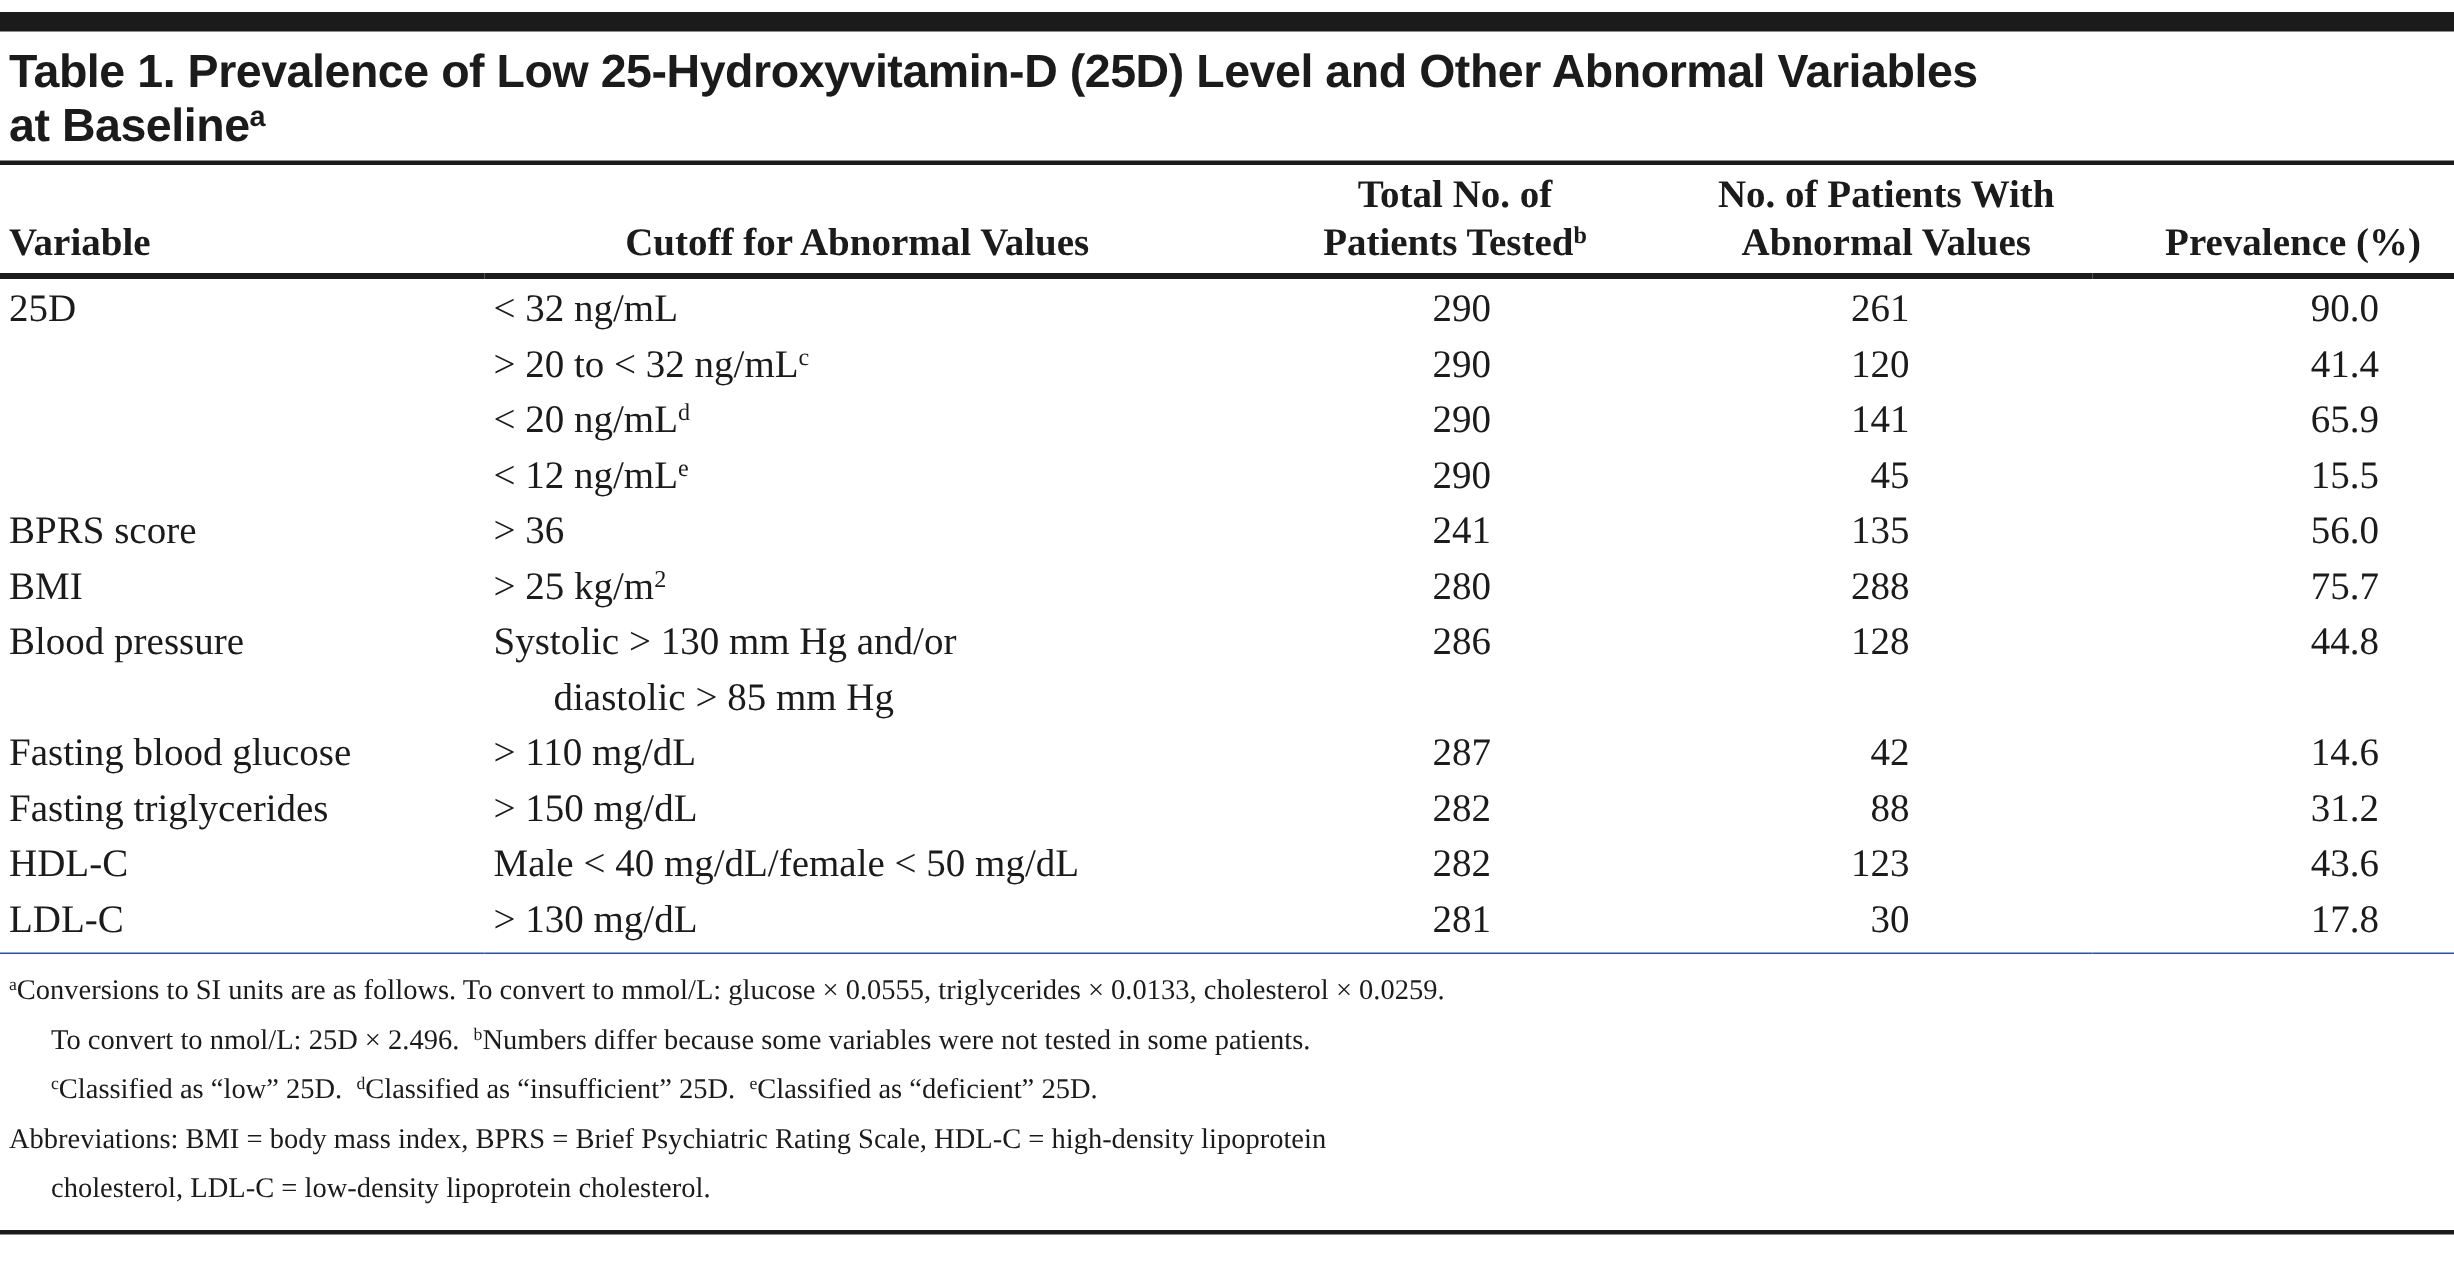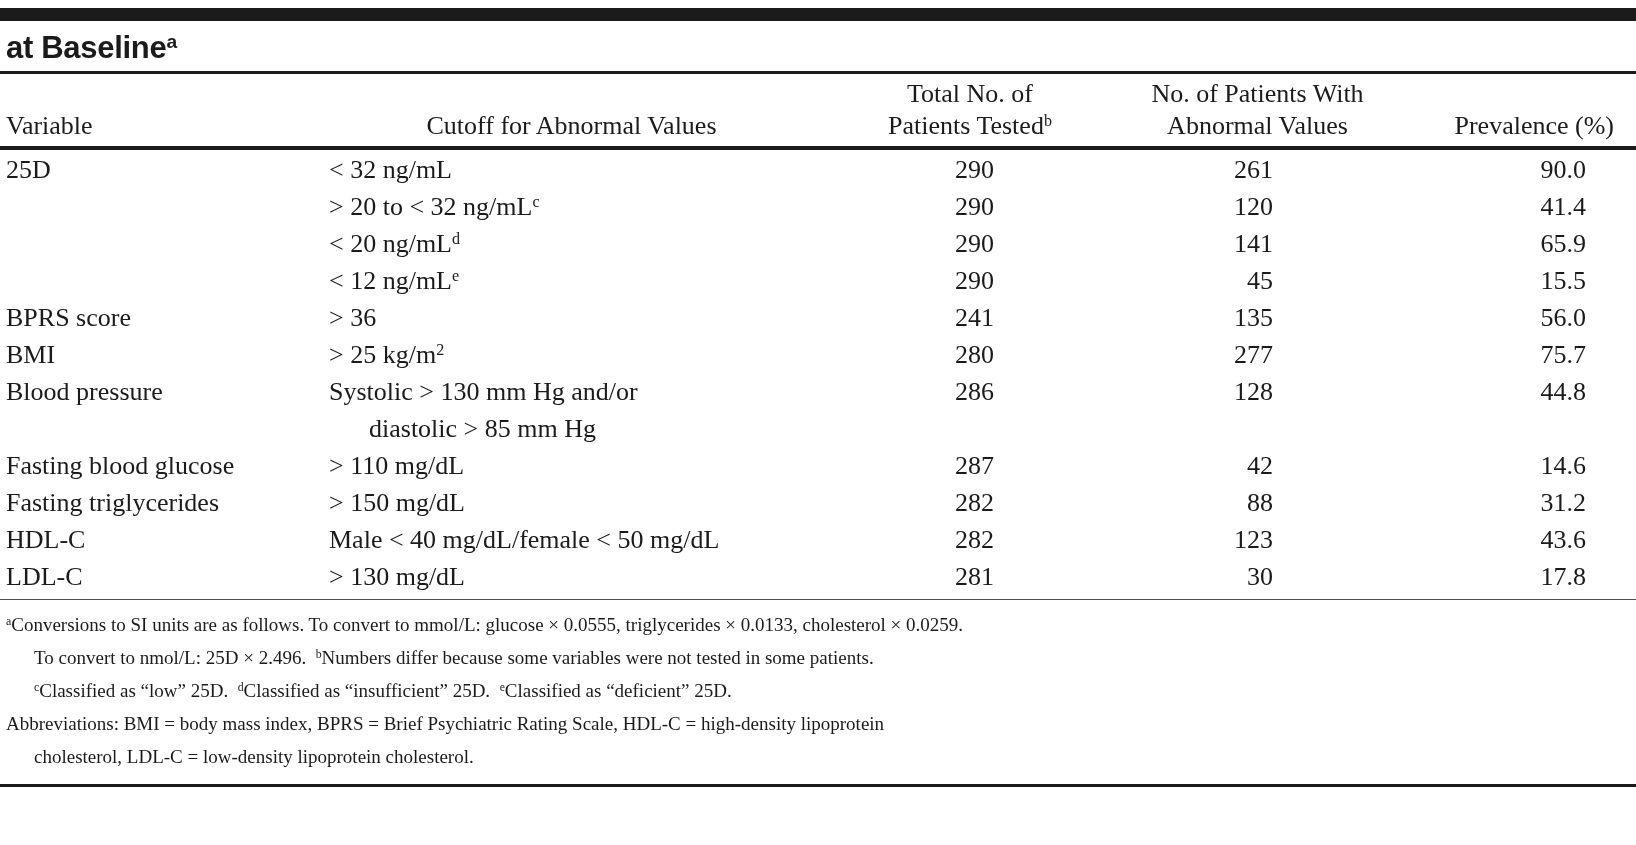--- a/index.html
+++ b/index.html
@@ -34,21 +34,21 @@
     position: relative;
     top: -0.5em;
   }
   table.data {
     width: 1636px;
     border-collapse: collapse;
     table-layout: fixed;
     font-size: 26px;
   }
   thead th {
-    font-weight: normal;
+    font-weight: bold;
     vertical-align: bottom;
     line-height: 32px;
     padding: 4px 0 4px 0;
   }
   thead tr { border-bottom: 4px solid #1b1b1b; }
   th.h1 { text-align: left; padding-left: 6px; }
   th.h2 { text-align: center; }
   th.h3, th.h4 { text-align: center; }
   th.h5 { text-align: right; padding-right: 22px; }
   tbody td {
@@ -77,20 +77,21 @@
     border-top: 3px solid #1b1b1b;
   }
 </style>
 </head>
 <body>
 
 <div class="sheet">
   <div class="topbar"></div>
 
   <div class="title rich">
+      <div><span>Table 1. Prevalence of Low 25-Hydroxyvitamin-D (25D) Level and Other Abnormal Variables</span></div>
       <div><span>at Baseline</span><sup>a</sup></div>
     </div>
 
   <table class="data">
     <colgroup>
       <col style="width:323px">
         <col style="width:497px">
         <col style="width:300px">
         <col style="width:275px">
         <col style="width:241px">
@@ -155,21 +156,21 @@
         <td class="c3">241</td>
         <td class="c4">135</td>
         <td class="c5">56.0</td>
       </tr>
       <tr>
         <td class="c1">BMI</td>
         <td class="c2 rich">
             <div><span>&gt; 25 kg/m</span><sup>2</sup></div>
           </td>
         <td class="c3">280</td>
-        <td class="c4">277</td>
+        <td class="c4">288</td>
         <td class="c5">75.7</td>
       </tr>
       <tr>
         <td class="c1">Blood pressure</td>
         <td class="c2 rich">
             <div><span>Systolic &gt; 130 mm Hg and/or</span></div>
             <div class="ind"><span>diastolic &gt; 85 mm Hg</span></div>
           </td>
         <td class="c3">286</td>
         <td class="c4">128</td>

